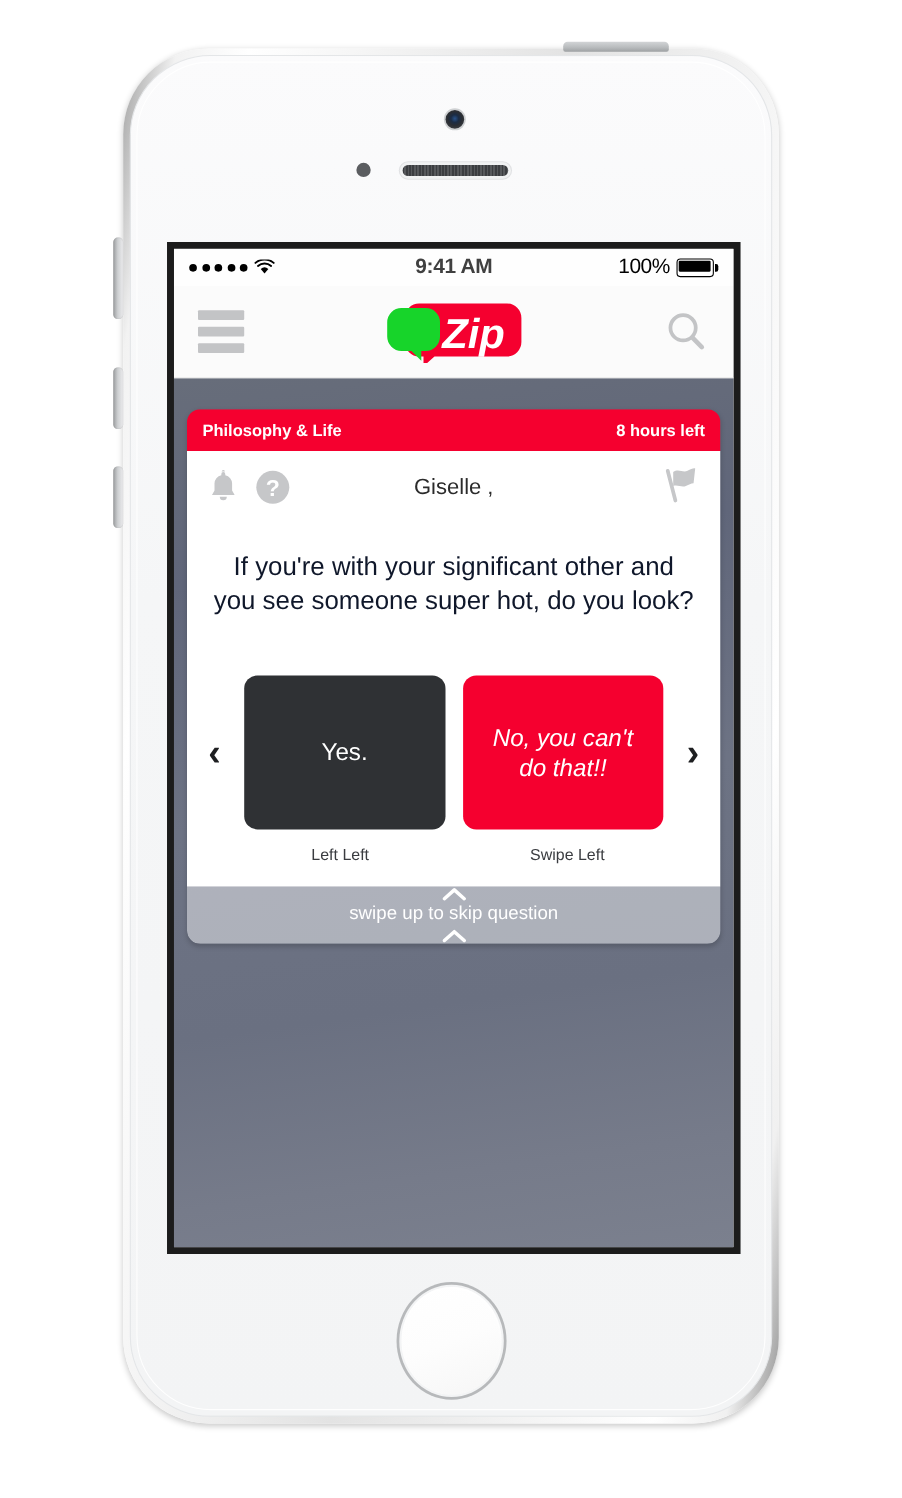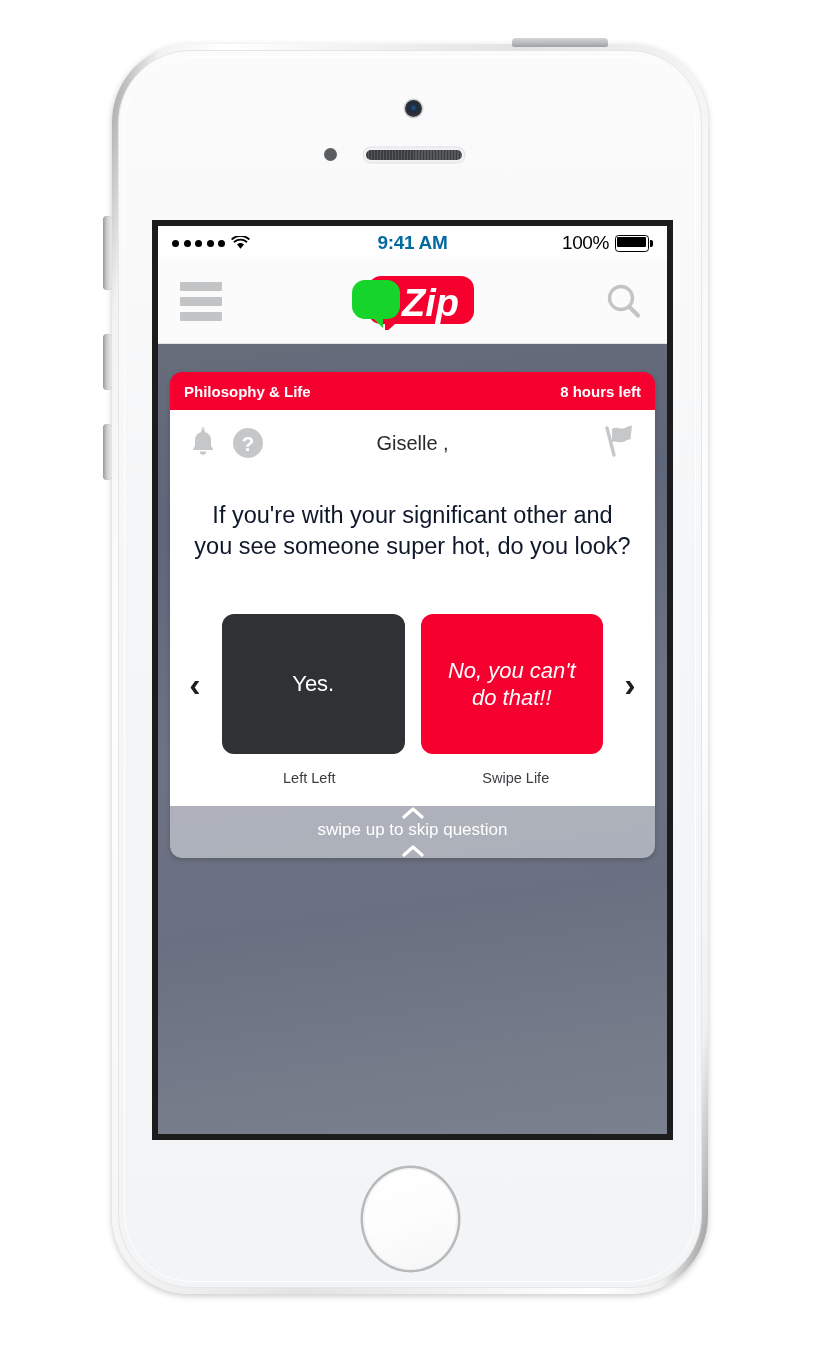--- a/index.html
+++ b/index.html
@@ -108,21 +108,21 @@
     height: 34px; background:#fefefe;
     display:flex; align-items:center; padding:0 14px;
     position: relative;
   }
   .sb-left { display:flex; align-items:center; gap:6px; }
   .sb-dots { display:flex; gap:4.5px; }
   .sb-dots i { width:7px; height:7px; border-radius:50%; background:#000; display:block; }
   .wifi { width:19px; height:14px; display:block; }
   .sb-time {
     position:absolute; left:0; right:0; text-align:center;
-    font-size:19px; font-weight:600; color:#0369a1; letter-spacing:-0.3px;
+    font-size:19px; font-weight:600; color:#404040; letter-spacing:-0.3px;
   }
   .sb-right { margin-left:auto; display:flex; align-items:center; gap:6px; }
   .sb-pct { font-size:19px; font-weight:500; color:#000; letter-spacing:-0.4px; }
   .batt { position:relative; width:38px; height:17px; }
   .batt-body {
     position:absolute; left:0; top:0; width:34px; height:17px;
     border:1.6px solid #000; border-radius:3.5px; background:#fff;
   }
   .batt-fill { position:absolute; left:2px; top:2px; width:28.5px; height:10.5px; background:#000; border-radius:1px; }
   .batt-cap { position:absolute; left:35px; top:5px; width:3px; height:7px; background:#000; border-radius:0 2px 2px 0; }
@@ -344,21 +344,21 @@
 
             <div class="answers">
               <div class="chev left">‹</div>
               <div class="answer left">Yes.</div>
               <div class="answer right">No, you can't do that!!</div>
               <div class="chev right">›</div>
             </div>
 
             <div class="swipe-labels">
               <div>Left Left</div>
-              <div>Swipe Life</div>
+              <div>Swipe Left</div>
             </div>
 
           </div>
 
           <div class="skipbar">
             <svg width="22" height="14" viewBox="0 0 22 14" class="skip-chev">
               <path d="M2 11 L11 3 L20 11" stroke="#ffffff" stroke-width="3.2" fill="none" stroke-linecap="round" stroke-linejoin="round"></path>
             </svg>
             <span class="skip-text">swipe up to skip question</span>
             <svg width="22" height="14" viewBox="0 0 22 14" class="skip-chev">

